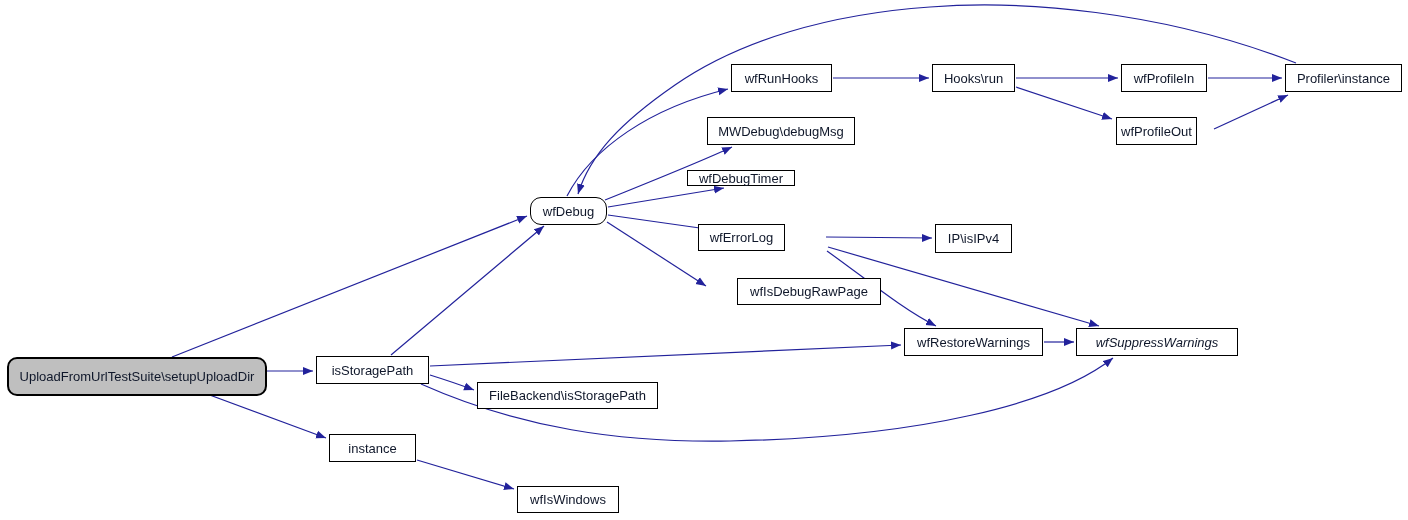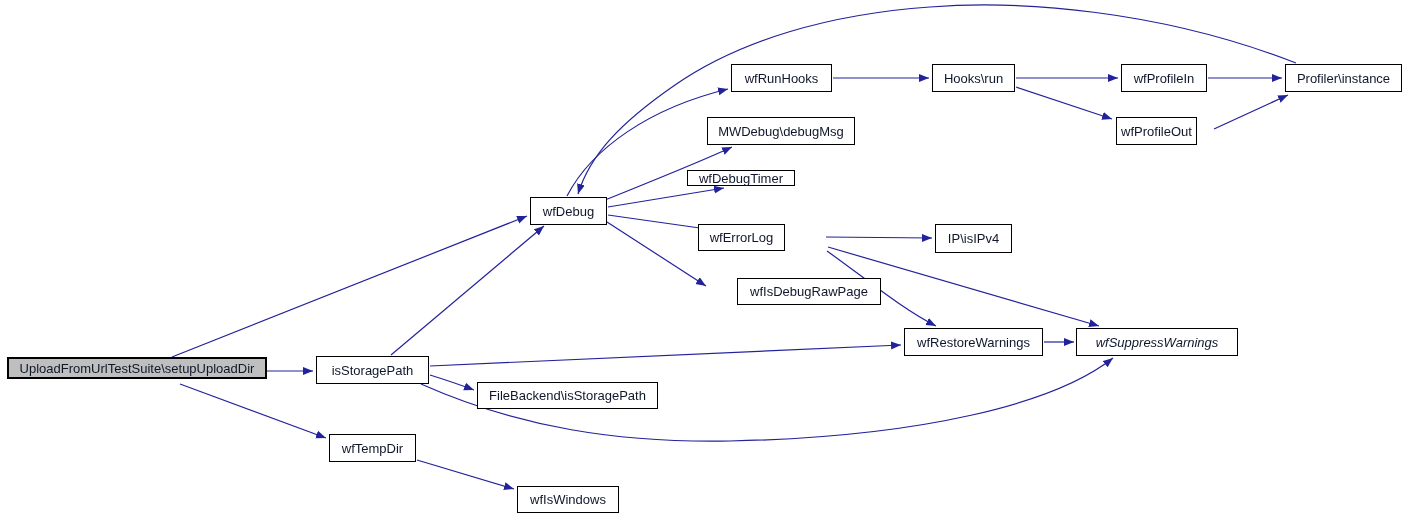--- a/index.html
+++ b/index.html
@@ -74,30 +74,30 @@
         <path d="M 1208 78 L 1282 78" stroke="#22229b" stroke-width="1.2" marker-end="url(#arrowhead)"></path>
         <path d="M 1214 129 L 1288 95" stroke="#22229b" stroke-width="1.2" marker-end="url(#arrowhead)"></path>
         <path d="M 1296 63 C 1160 10, 1020 0, 930 7 C 830 14, 740 40, 675 85 C 620 123, 590 155, 578 194" stroke="#22229b" stroke-width="1.2" marker-end="url(#arrowhead)"></path>
         <path d="M 826 237 L 932 238" stroke="#22229b" stroke-width="1.2" marker-end="url(#arrowhead)"></path>
         <path d="M 827 251 C 865 278, 902 309, 936 326" stroke="#22229b" stroke-width="1.2" marker-end="url(#arrowhead)"></path>
         <path d="M 828 247 L 1099 326" stroke="#22229b" stroke-width="1.2" marker-end="url(#arrowhead)"></path>
         <path d="M 1044 342 L 1074 342" stroke="#22229b" stroke-width="1.2" marker-end="url(#arrowhead)"></path>
       </g>
   </svg>
   <div id="node-layer">
-      <div class="node root" style="left: 7px; top: 357px; width: 260px; height: 22px; background: rgb(191, 191, 191); border-color: rgb(0, 0, 0);">
+      <div class="node root" style="left: 7px; top: 357px; width: 260px; height: 39px; background: rgb(191, 191, 191); border-color: rgb(0, 0, 0); border-radius: 10px;">
         <span>UploadFromUrlTestSuite\setupUploadDir</span>
       </div>
       <div class="node" style="left: 316px; top: 356px; width: 113px; height: 28px; background: rgb(255, 255, 255); border-color: rgb(0, 0, 0);">
         <span>isStoragePath</span>
       </div>
       <div class="node" style="left: 329px; top: 434px; width: 87px; height: 28px; background: rgb(255, 255, 255); border-color: rgb(0, 0, 0);">
-        <span>wfTempDir</span>
+        <span>instance</span>
       </div>
-      <div class="node" style="left: 530px; top: 197px; width: 77px; height: 28px; background: rgb(255, 255, 255); border-color: rgb(0, 0, 0);">
+      <div class="node" style="left: 530px; top: 197px; width: 77px; height: 28px; background: rgb(255, 255, 255); border-color: rgb(0, 0, 0); border-radius: 11px;">
         <span>wfDebug</span>
       </div>
       <div class="node" style="left: 731px; top: 64px; width: 101px; height: 28px; background: rgb(255, 255, 255); border-color: rgb(0, 0, 0);">
         <span>wfRunHooks</span>
       </div>
       <div class="node" style="left: 707px; top: 117px; width: 148px; height: 28px; background: rgb(255, 255, 255); border-color: rgb(0, 0, 0);">
         <span>MWDebug\debugMsg</span>
       </div>
       <div class="node" style="left: 687px; top: 170px; width: 108px; height: 16px; background: rgb(255, 255, 255); border-color: rgb(0, 0, 0); align-items: flex-end;">
         <span>wfDebugTimer</span>

